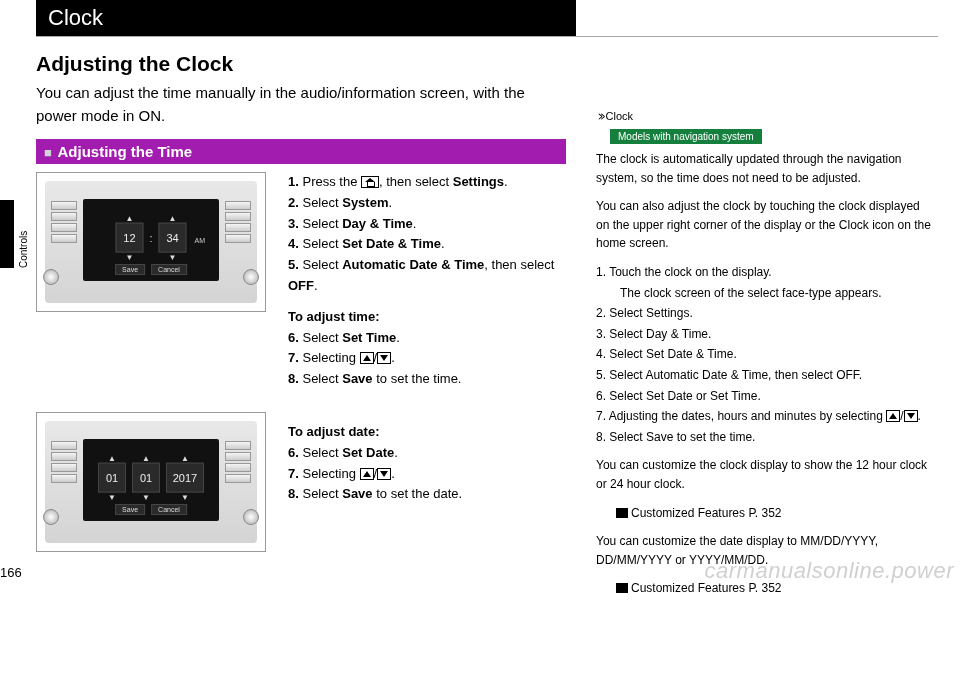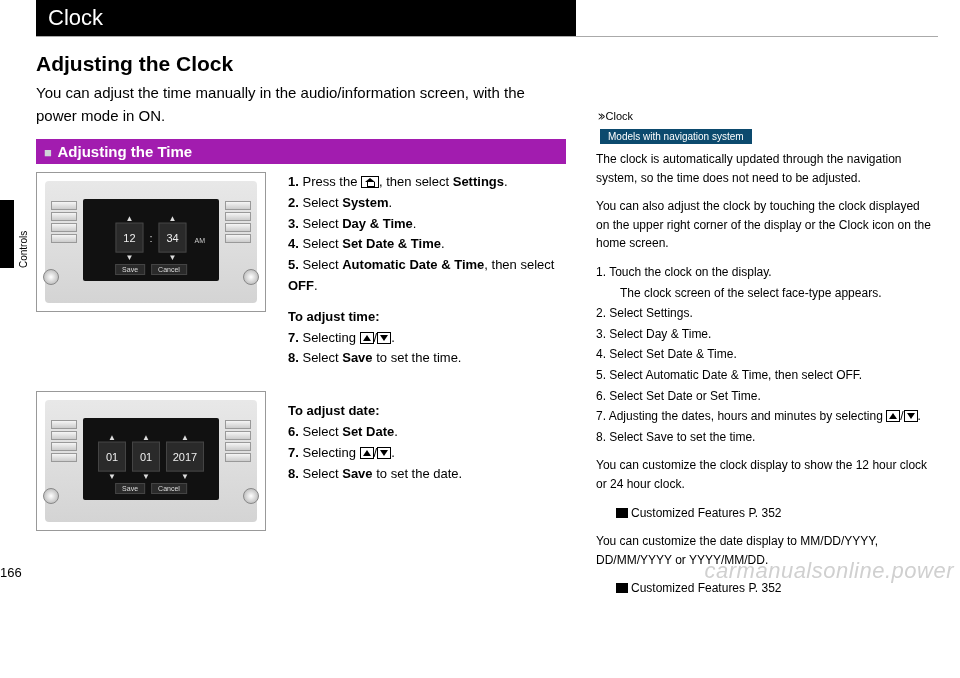--- a/index.html
+++ b/index.html
@@ -48,21 +48,21 @@
   .home-icon { display:inline-block; width:18px; height:12px; border:1px solid #000; vertical-align: -2px; position:relative; }
   .home-icon::before { content:""; position:absolute; left:3px; top:1px; width:0;height:0; border-left:5px solid transparent;border-right:5px solid transparent;border-bottom:4px solid #000;}
   .home-icon::after { content:""; position:absolute; left:5px; top:5px; width:6px; height:4px; border:1px solid #000; border-top:none;}
   .tri { display:inline-block; width:14px; height:12px; border:1px solid #000; vertical-align:-2px; position:relative; font-size: 0; }
   .tri.up::after { content:""; position:absolute; left:2px; top:2px; width:0;height:0;border-left:4px solid transparent;border-right:4px solid transparent;border-bottom:6px solid #000;}
   .tri.dn::after { content:""; position:absolute; left:2px; top:2px; width:0;height:0;border-left:4px solid transparent;border-right:4px solid transparent;border-top:6px solid #000;}
 
   
   .crumb { font-size: 11px; margin: 54px 0 2px 0; }
   .crumb .gg { display:inline-block; transform: scaleX(0.6); margin-right:-2px; }
-  .badge { display:inline-block; background:#0c4a6e; color:#fff; font-size:10px; padding:2px 8px; margin: 4px 0 6px 4px; }
+  .badge { display:inline-block; background:#15803d; color:#fff; font-size:10px; padding:2px 8px; margin: 4px 0 6px 14px; }
   .rtext { font-size: 12px; line-height: 1.55; }
   .rtext p { margin: 0 0 10px 0; }
   .rtext ol { list-style: none; padding: 0; margin: 0 0 10px 0; }
   .rtext li { margin: 0 0 2px 0; padding-left: 14px; text-indent: -14px; }
   .rtext .sub { padding-left: 24px; text-indent: 0; }
   .link-arrow { display:inline-block; width:12px;height:10px; background:#000; position:relative; vertical-align:-1px; margin-right:3px;}
   .link-arrow::after { content:""; position:absolute; right:-1px; top:2px; color:#fff; font-size:9px;}
   .ref { padding-left: 20px; text-indent:0; }
 
   
@@ -133,20 +133,21 @@
         </div>
 
         <div class="steps">
           <p><span class="bold">1.</span> <span>Press the </span><span class="home-icon"></span><span>, then select </span><span class="bold">Settings</span><span>.</span></p>
           <p><span class="bold">2.</span> <span>Select </span><span class="bold">System</span><span>.</span></p>
           <p><span class="bold">3.</span> <span>Select </span><span class="bold">Day &amp; Time</span><span>.</span></p>
           <p><span class="bold">4.</span> <span>Select </span><span class="bold">Set Date &amp; Time</span><span>.</span></p>
           <p><span class="bold">5.</span> <span>Select </span><span class="bold">Automatic Date &amp; Time</span><span>, then select </span><span class="bold">OFF</span><span>.</span></p>
 
           <p class="hdr">To adjust time:</p>
+          <p><span class="bold">6.</span> <span>Select </span><span class="bold">Set Time</span><span>.</span></p>
           <p><span class="bold">7.</span> <span>Selecting </span><span class="tri up"></span><span>/</span><span class="tri dn"></span><span>.</span></p>
           <p><span class="bold">8.</span> <span>Select </span><span class="bold">Save</span><span> to set the time.</span></p>
         </div>
       </div>
 
       
       <div class="row">
         <div class="figure">
           <div class="panel">
             <div class="sidebar-buttons lft">

